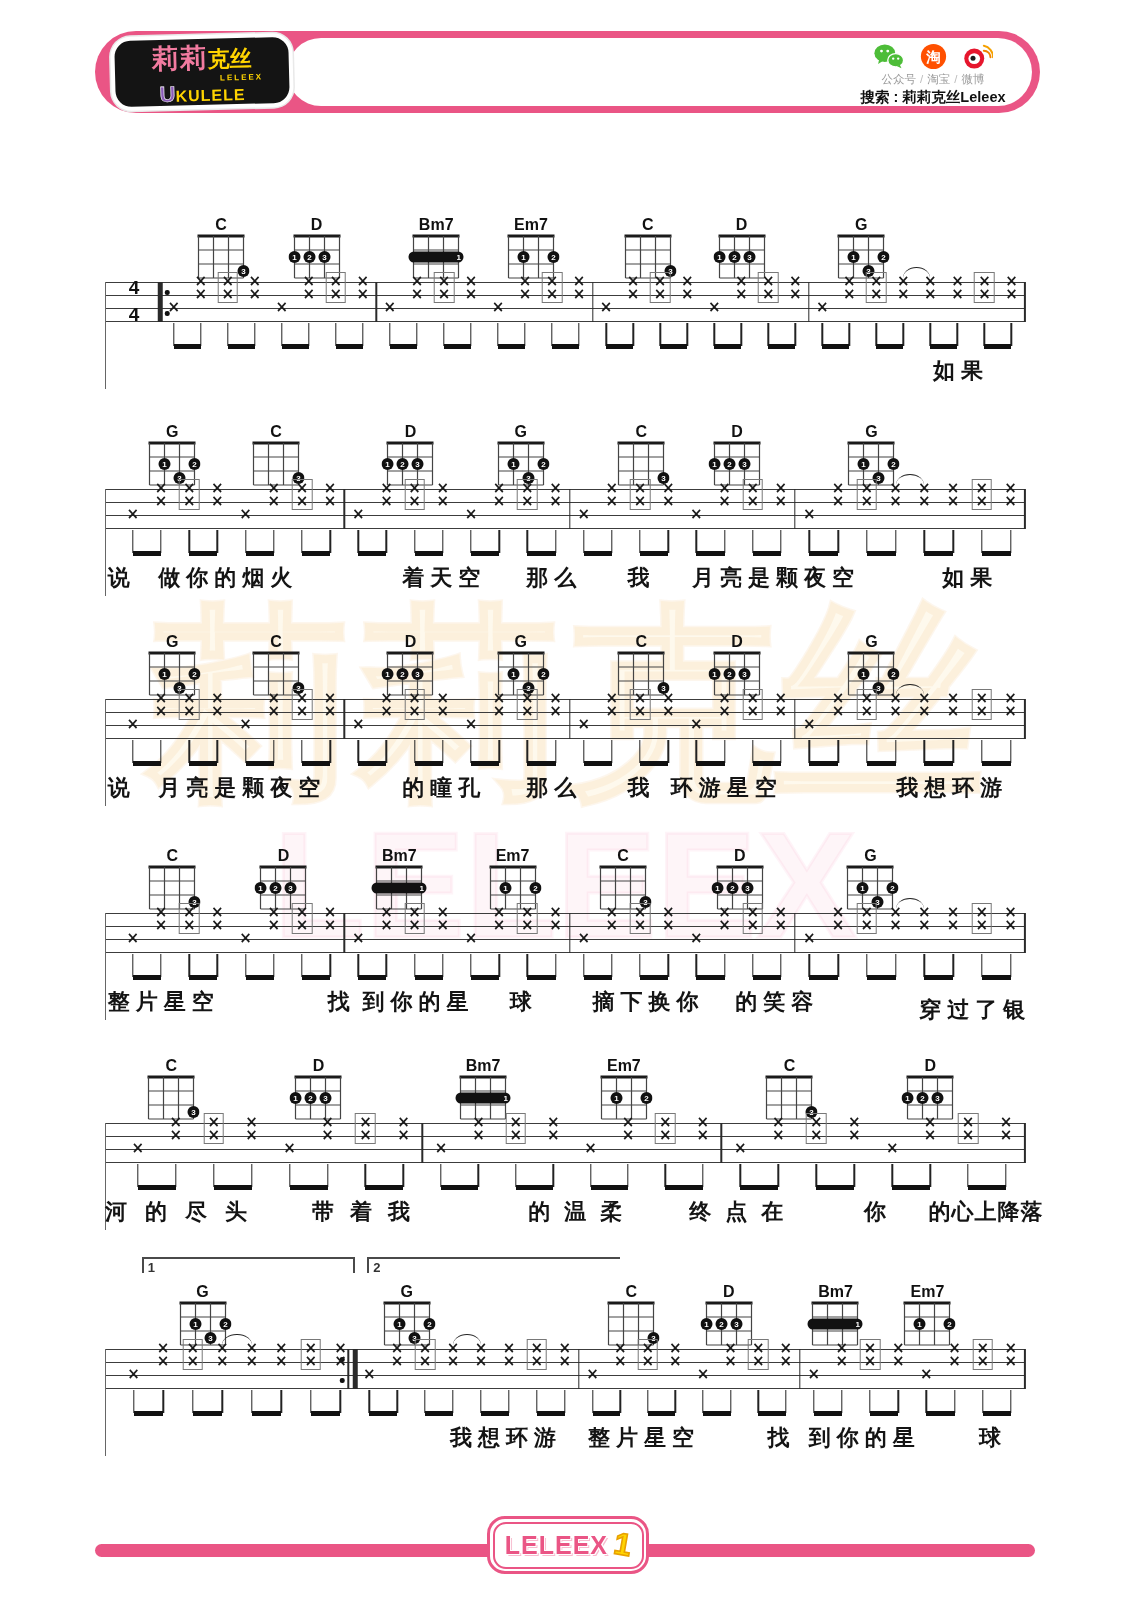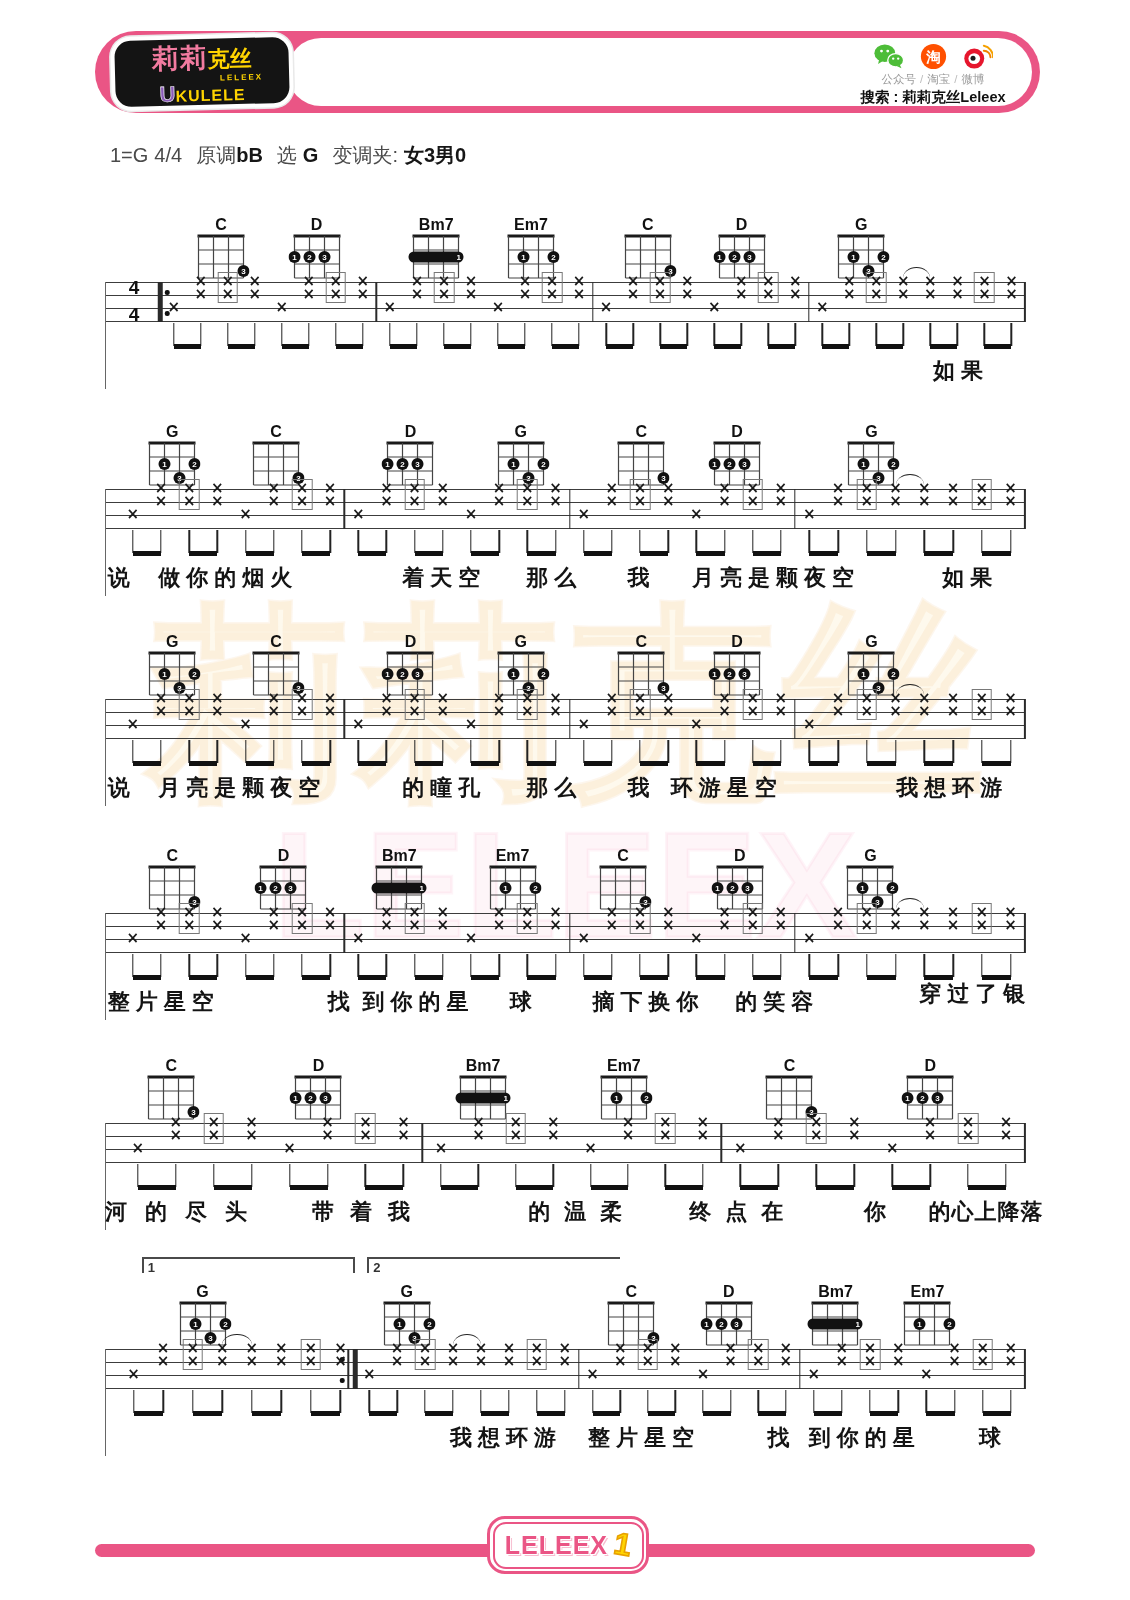--- a/index.html
+++ b/index.html
@@ -107,23 +107,20 @@
     </div>
   </div>
   <div class="logo-badge">
     <div class="logo-row1"><span class="logo-cn-pink">莉莉</span><span class="logo-cn-yellow">克丝</span></div>
     <div class="logo-sub">LELEEX</div>
     <div class="logo-row2"><span class="logo-u">U</span><span class="logo-kulele">KULELE</span></div>
   </div>
 </div>
 
 <div class="meta-row">
-  <div class="meta-left">
-    <span>1=G</span><span class="ms">4/4</span><span class="ml">原调</span><b>bB</b><span class="ml">选</span><b class="ms">G</b><span class="ml">变调夹:</span><b class="ms">女3</b><b class="ml">男0</b>
-  </div>
 </div>
 
 <div class="watermark">
   <div class="wm1">莉莉克丝</div>
   <div class="wm2">LELEEX</div>
 </div>
 
 <div id="systems">
     <div class="system" style="top: 216px;">
       <div class="chord" style="left: 12.6%; top: 0px;"><div class="chord-name">C</div><svg width="57" height="48" viewBox="0 0 57 48">
@@ -927,21 +924,21 @@
         <div class="beam" style="left: 89.0625%; width: 3.125%;"></div>
         <div class="beam" style="left: 95.3125%; width: 3.125%;"></div>
         <div class="tie" style="left: 85.9375%; width: 3.125%;"></div>
       </div>
       <div class="lyr" style="left: 0.3%; top: 140px;">整片星空</div>
       <div class="lyr" style="left: 24.2%; top: 140px;">找</div>
       <div class="lyr" style="left: 28%; top: 140px;">到你的星</div>
       <div class="lyr" style="left: 44%; top: 140px;">球</div>
       <div class="lyr" style="left: 53%; top: 140px;">摘下换你</div>
       <div class="lyr" style="left: 68.5%; top: 140px;">的笑容</div>
-      <div class="lyr" style="left: 88.5%; top: 132px;">穿过了银</div>
+      <div class="lyr" style="left: 88.5%; top: 148px;">穿过了银</div>
     </div>
     <div class="system" style="top: 1057px;">
       <div class="chord" style="left: 7.2%; top: 0px;"><div class="chord-name">C</div><svg width="57" height="48" viewBox="0 0 57 48">
           <rect x="5" y="1.5" width="47" height="3" fill="#1a1a1a"></rect>
           <line x1="6" y1="17" x2="51" y2="17" stroke="#444" stroke-width="1.2"></line>
           <line x1="6" y1="31" x2="51" y2="31" stroke="#444" stroke-width="1.2"></line>
           <line x1="6" y1="45" x2="51" y2="45" stroke="#444" stroke-width="1.2"></line>
           <line x1="6" y1="3" x2="6" y2="45" stroke="#444" stroke-width="1.2"></line>
           <line x1="21" y1="3" x2="21" y2="45" stroke="#444" stroke-width="1.2"></line>
           <line x1="36" y1="3" x2="36" y2="45" stroke="#444" stroke-width="1.2"></line>

